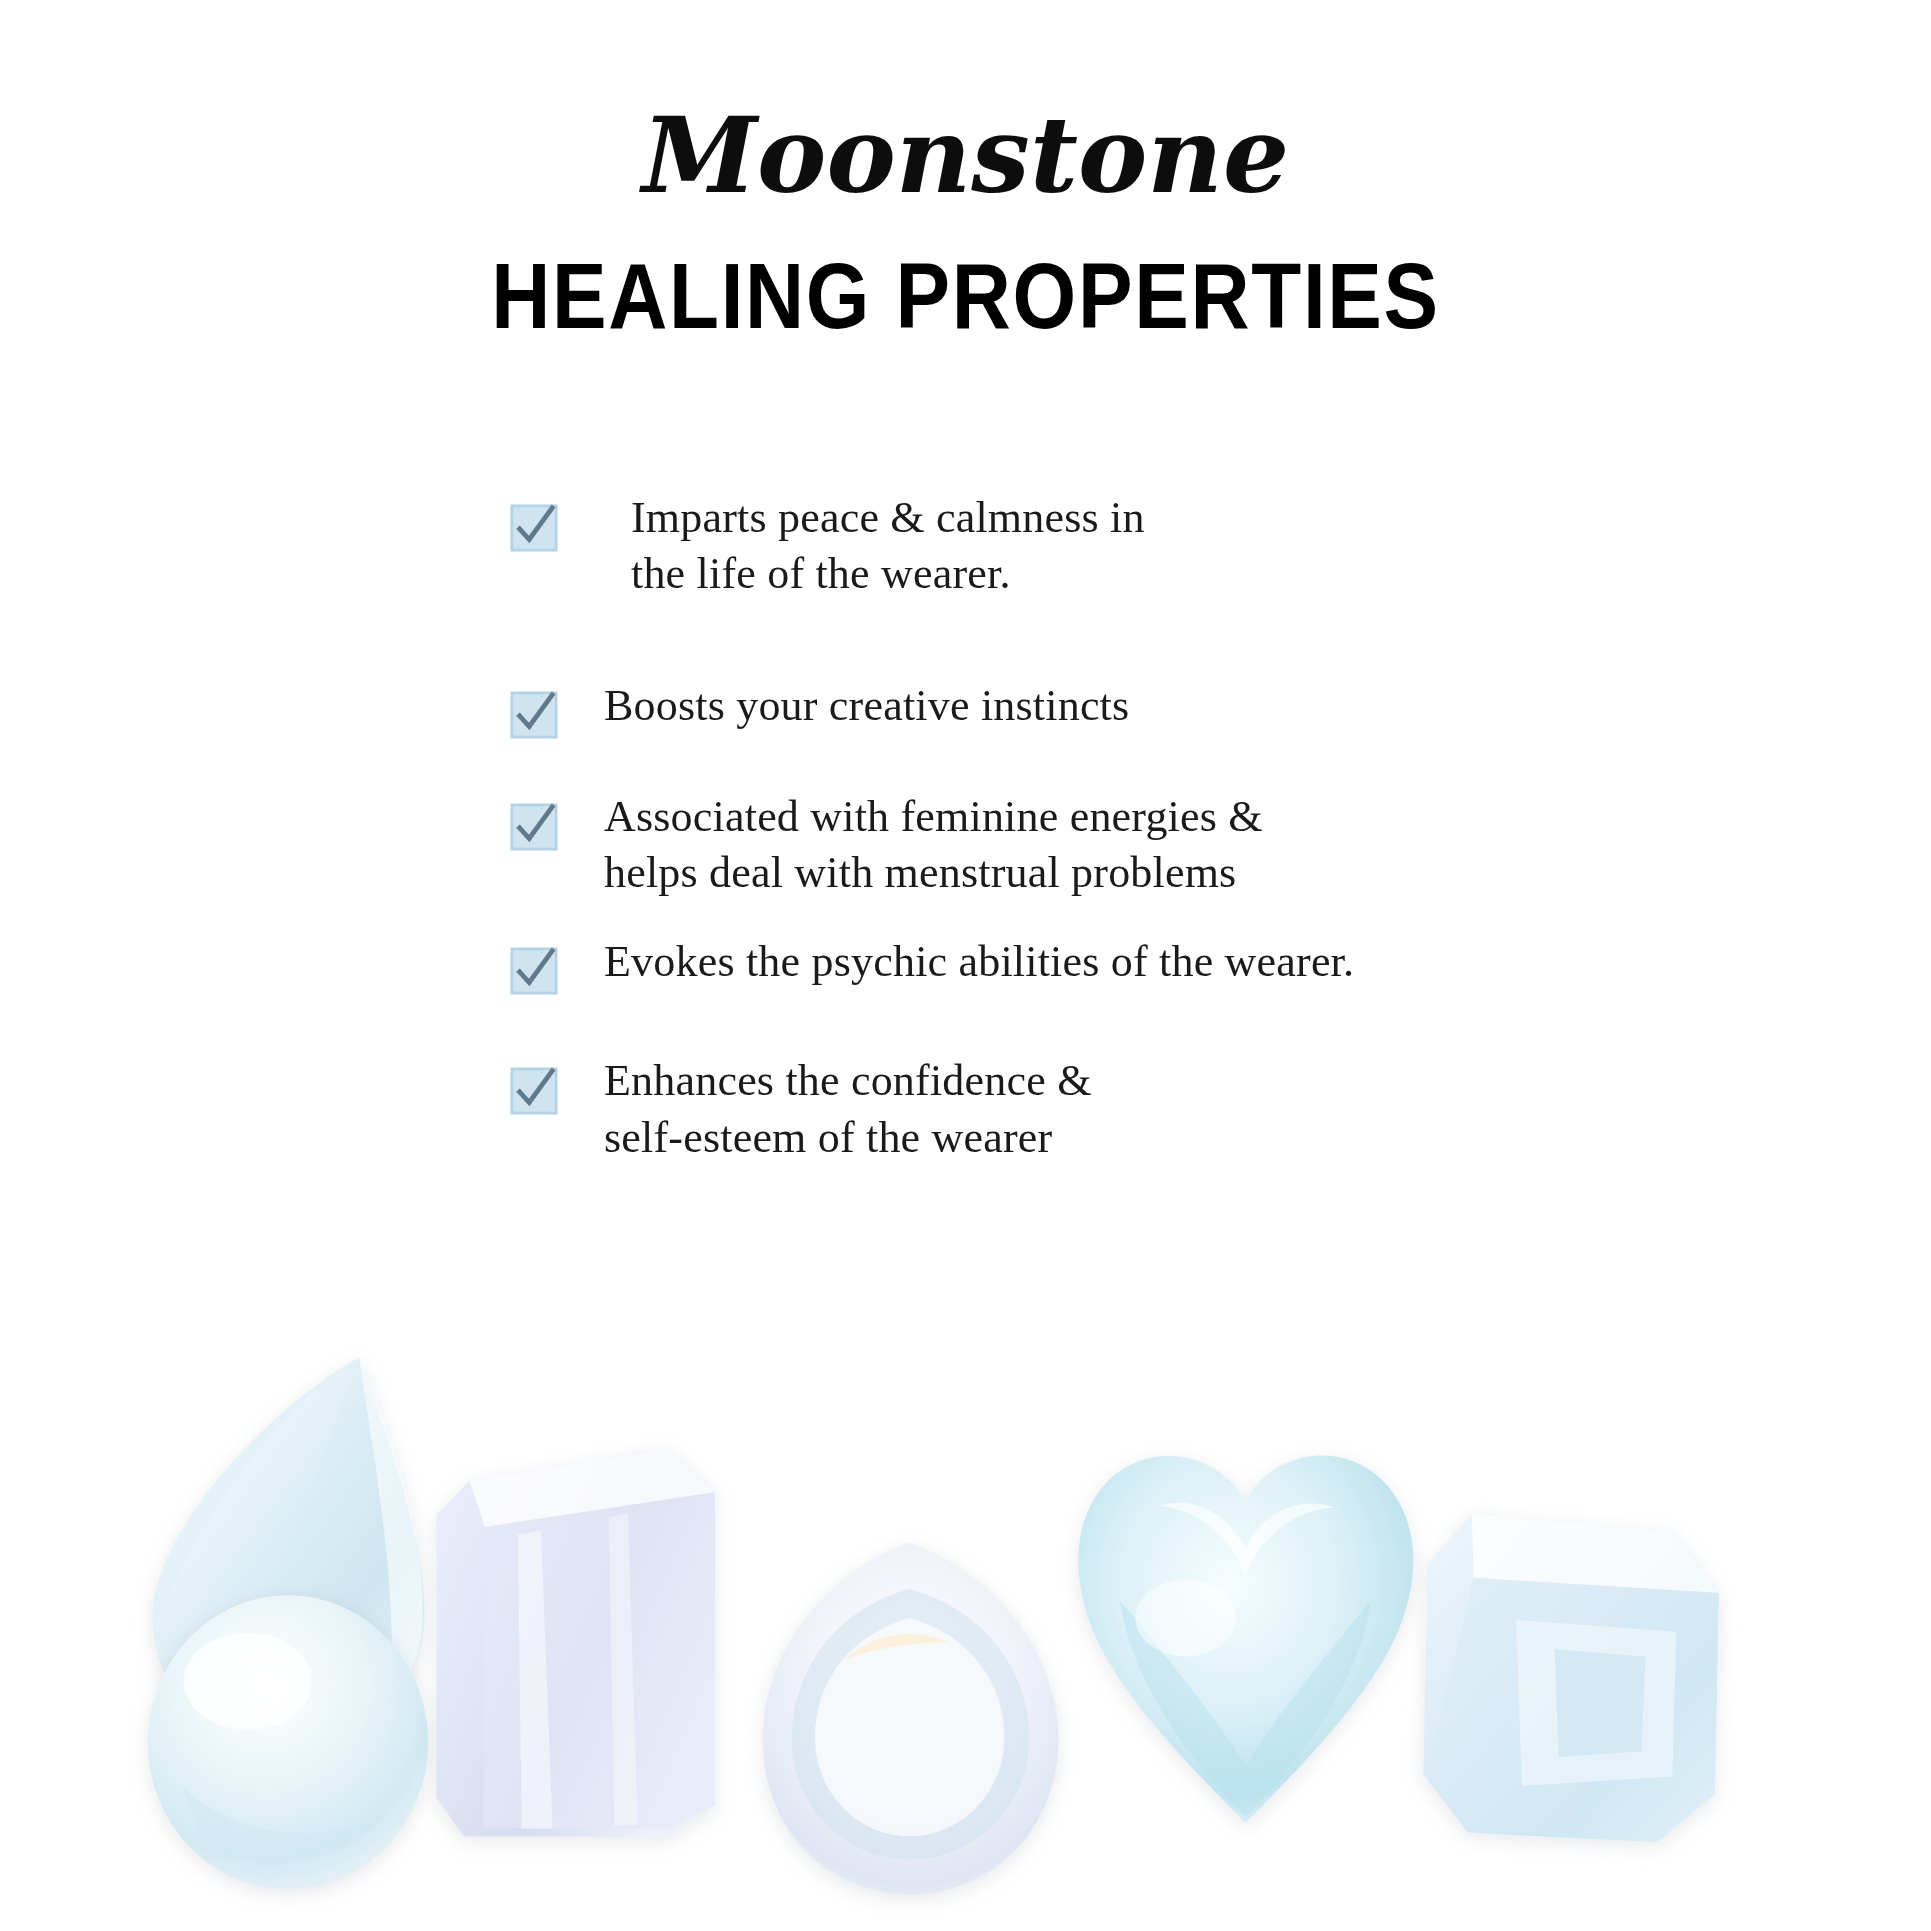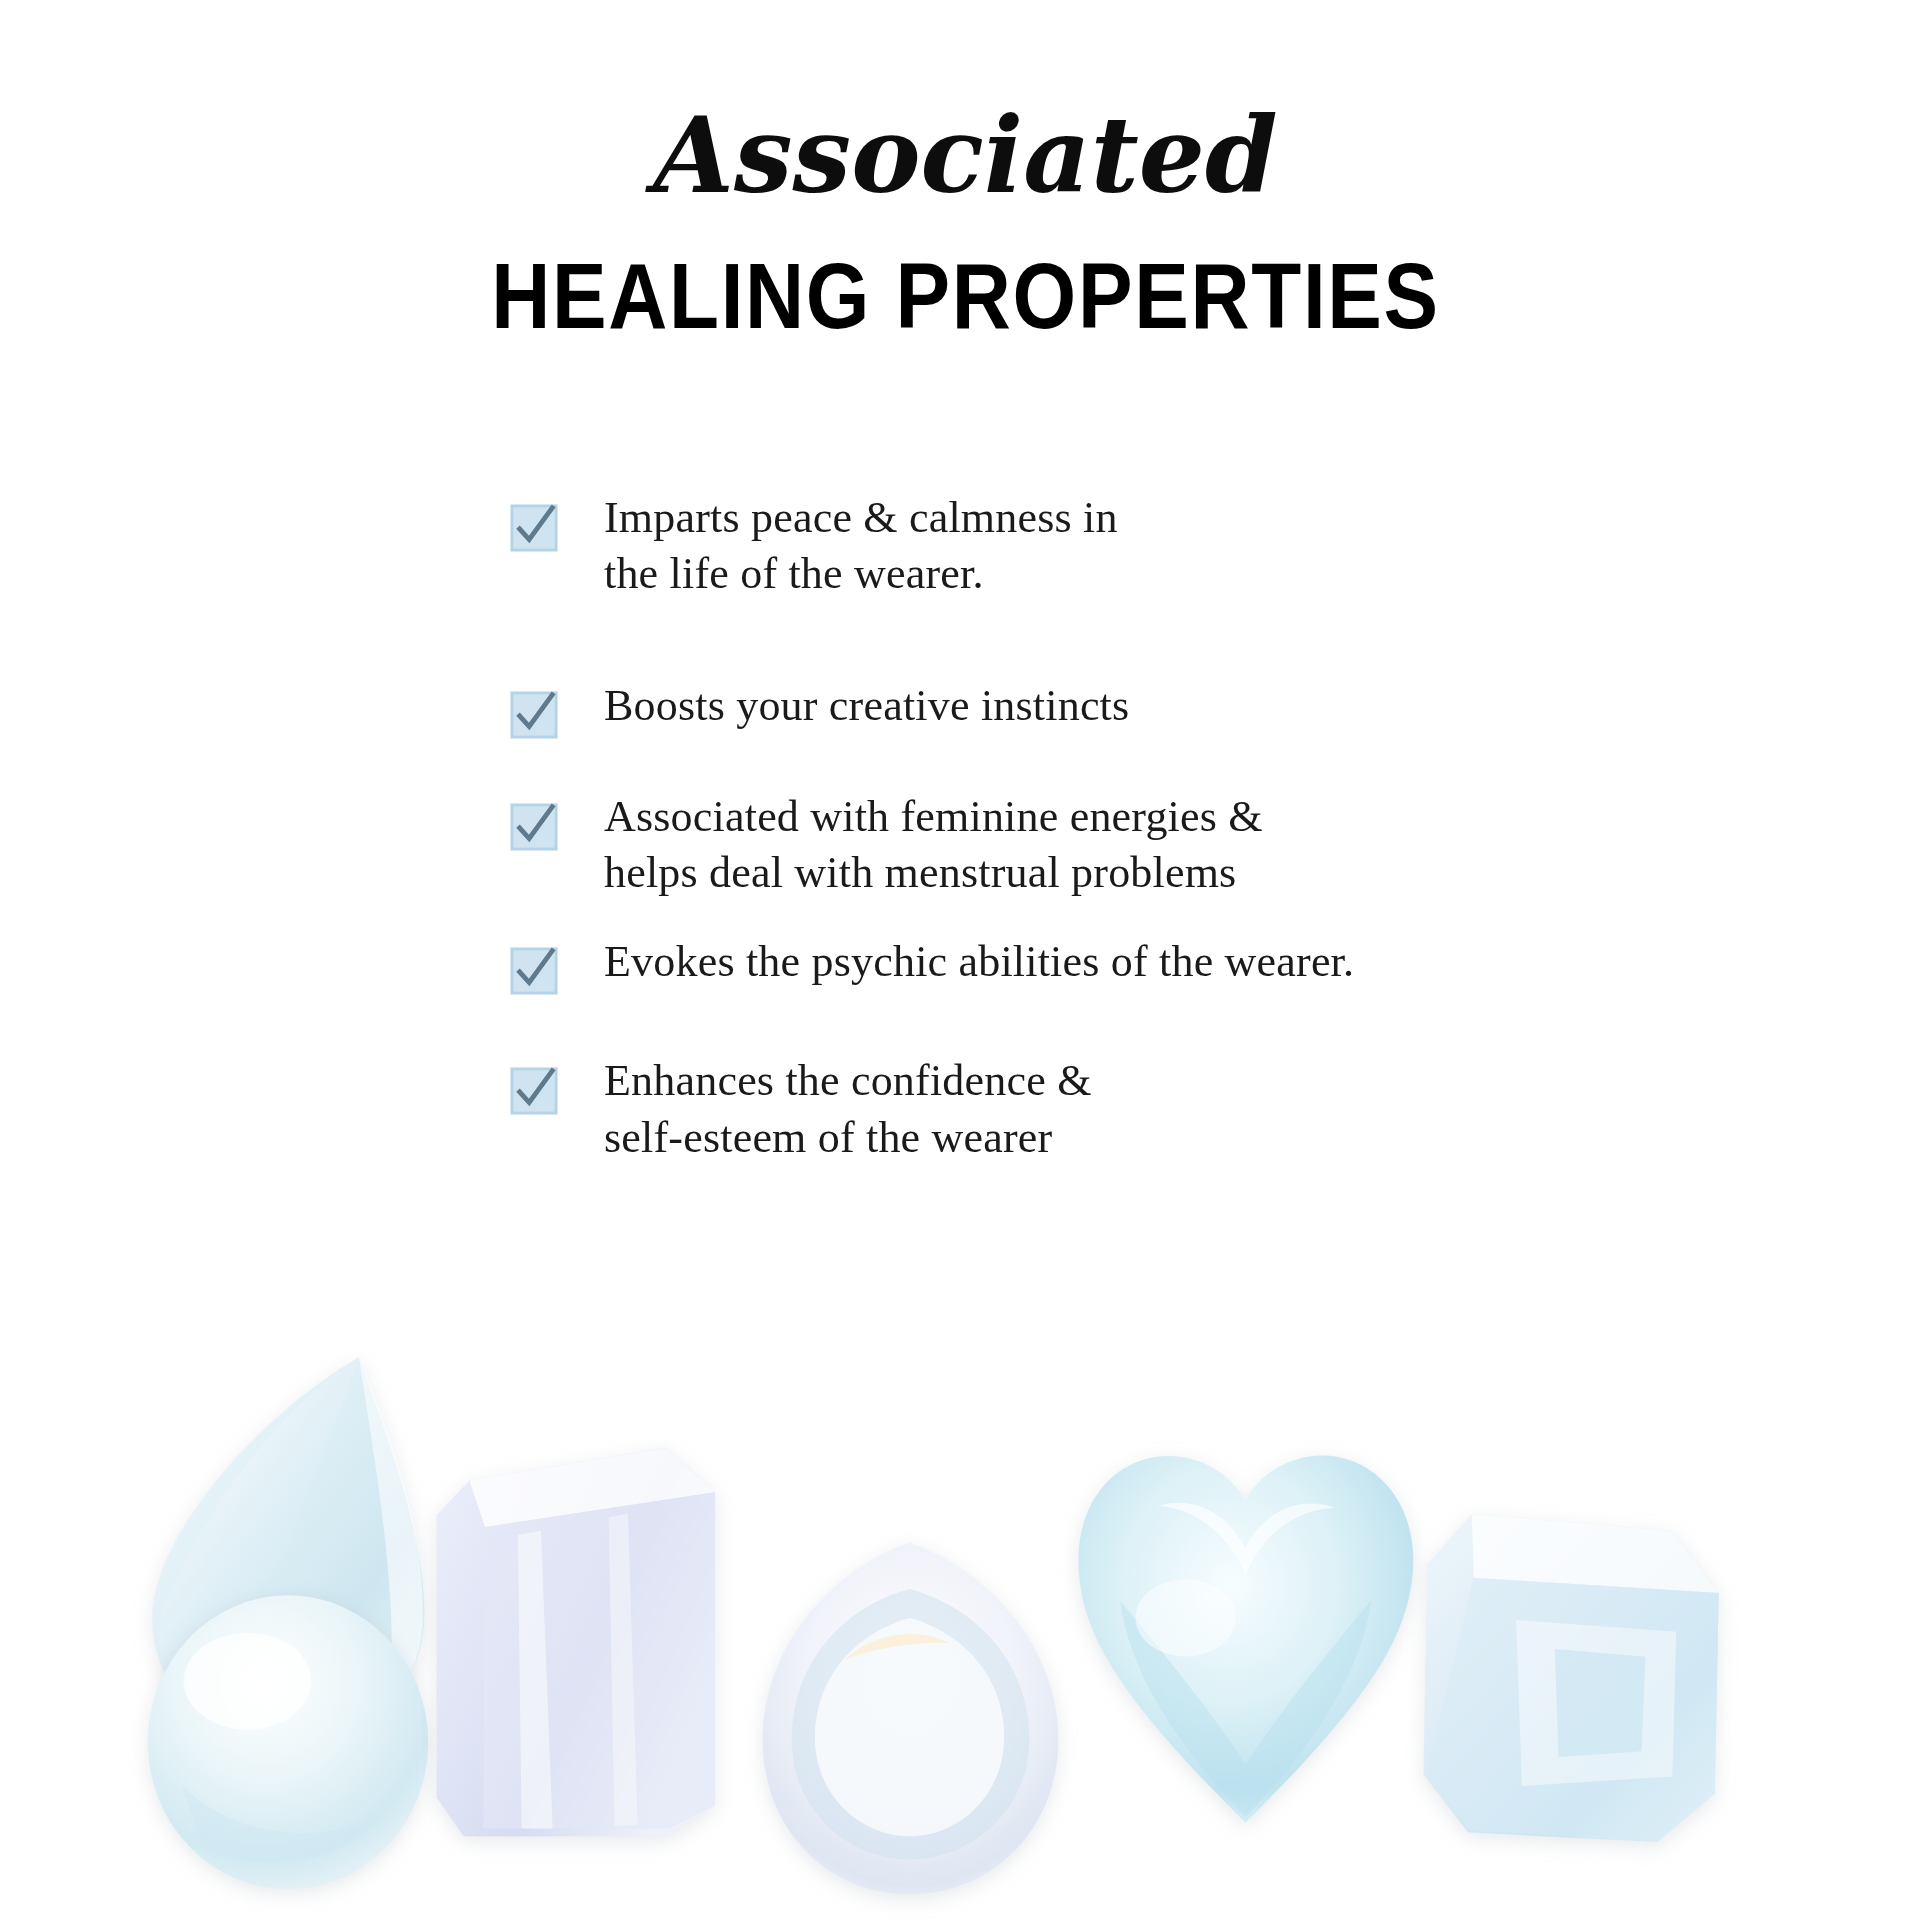--- a/index.html
+++ b/index.html
@@ -85,21 +85,21 @@
   .property-text {
     font-family: "Liberation Serif", serif;
     font-size: 44px;
     line-height: 1.28;
     color: #1a1a1a;
     letter-spacing: 0.2px;
     white-space: pre-line;
   }
 
   
-  .item-0 { margin-bottom: 75px; }
+  .item-0 { margin-bottom: 75px; gap: 27px; }
   .item-1 { margin-bottom: 50px; }
   .item-2 { margin-bottom: 32px; }
   .item-3 { margin-bottom: 54px; }
 
   
   .gem-area {
     position: absolute;
     left: 0;
     bottom: 0;
     width: 1931px;
@@ -112,21 +112,21 @@
   }
 
   .gem svg { display: block; }
 </style>
 </head>
 <body>
 
 <div class="page">
 
   <div class="header">
-    <div class="title-script">Associated</div>
+    <div class="title-script">Moonstone</div>
     <div class="title-main">HEALING PROPERTIES</div>
   </div>
 
   <div class="properties-list">
 
     <div class="property-item item-0">
       <span class="checkbox-icon">
         <svg viewBox="0 0 50 50" xmlns="http://www.w3.org/2000/svg">
           <rect x="2" y="2" width="46" height="46" fill="#cfe4f0" stroke="#b4d3e6" stroke-width="3"></rect>
           <path d="M10 26 L20 37 L44 4" fill="none" stroke="#5f7a8c" stroke-width="5" stroke-linecap="square"></path>

